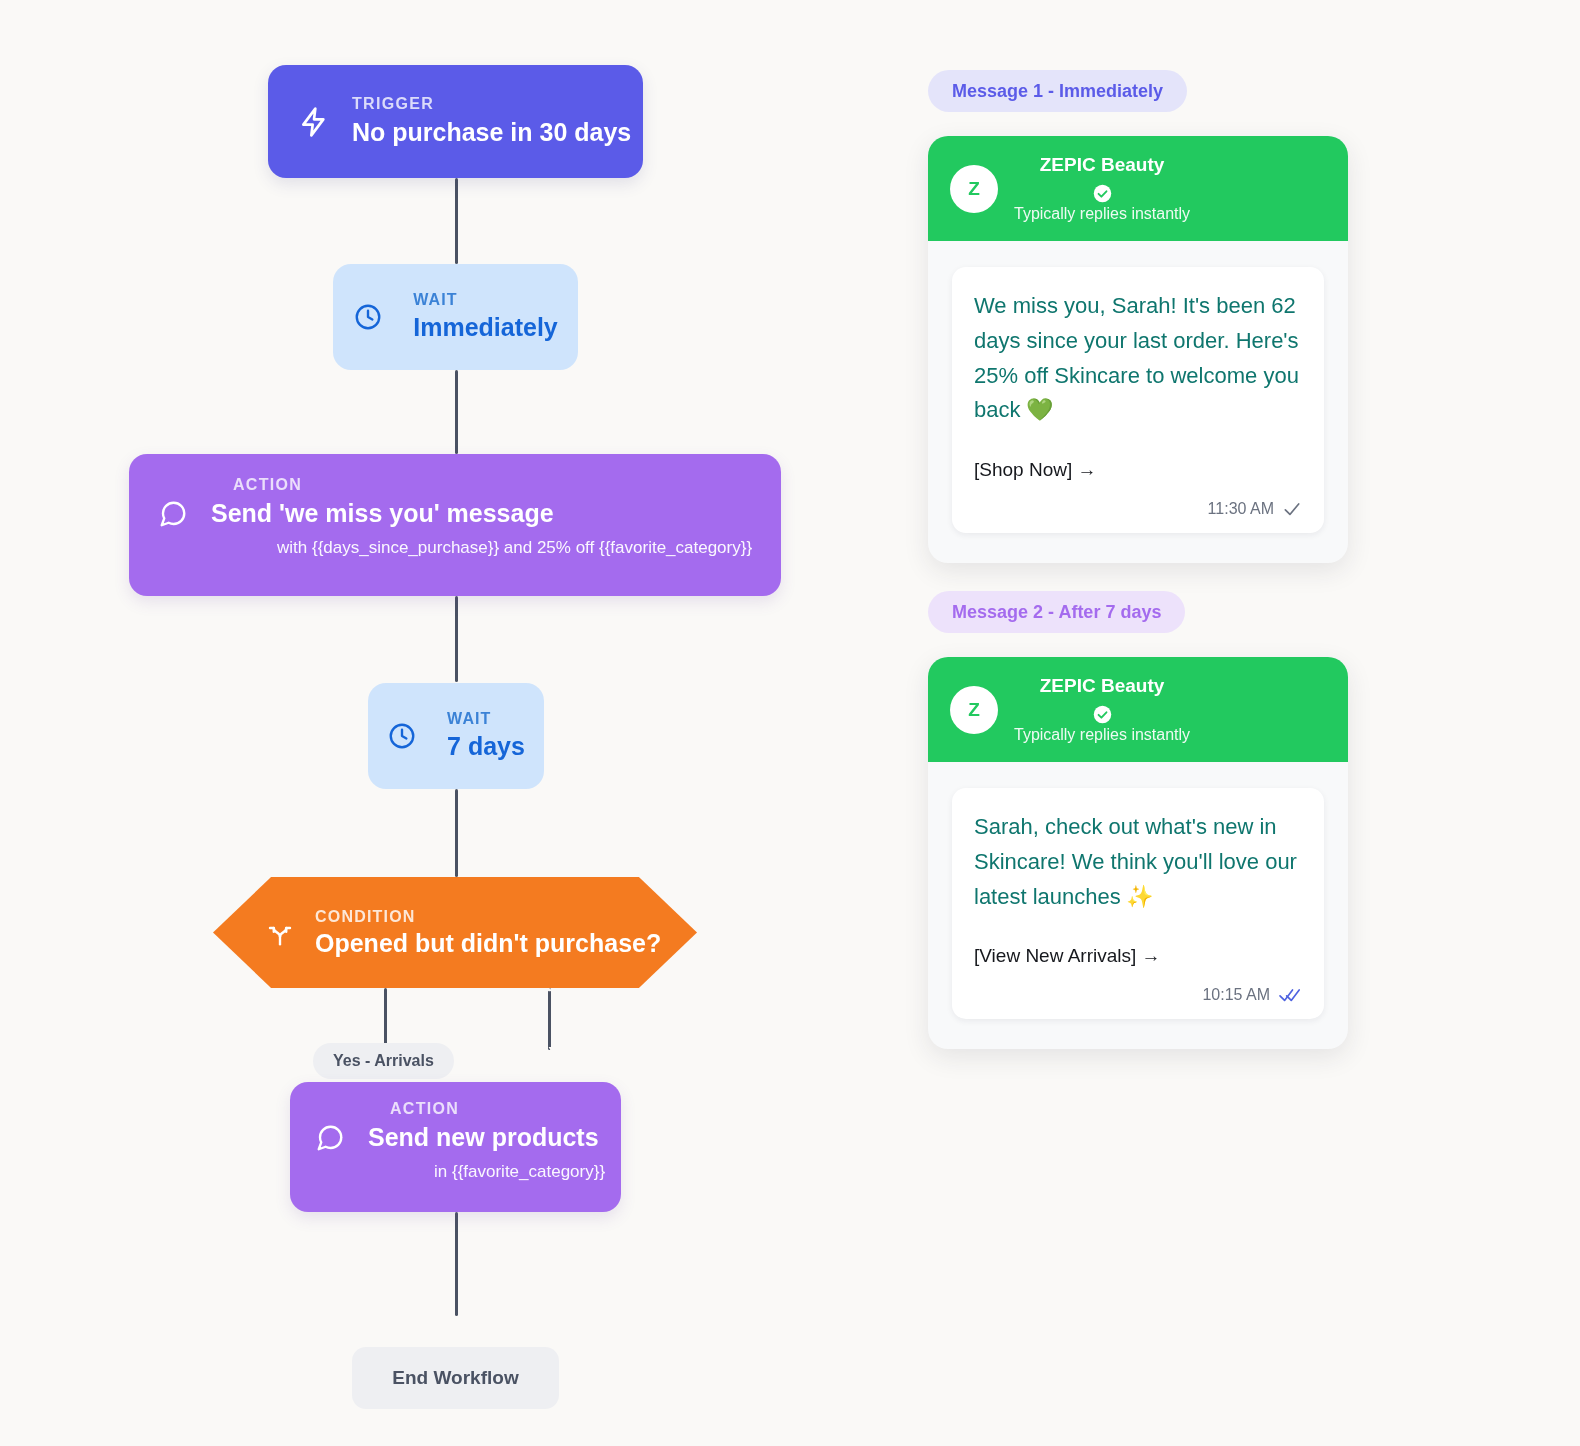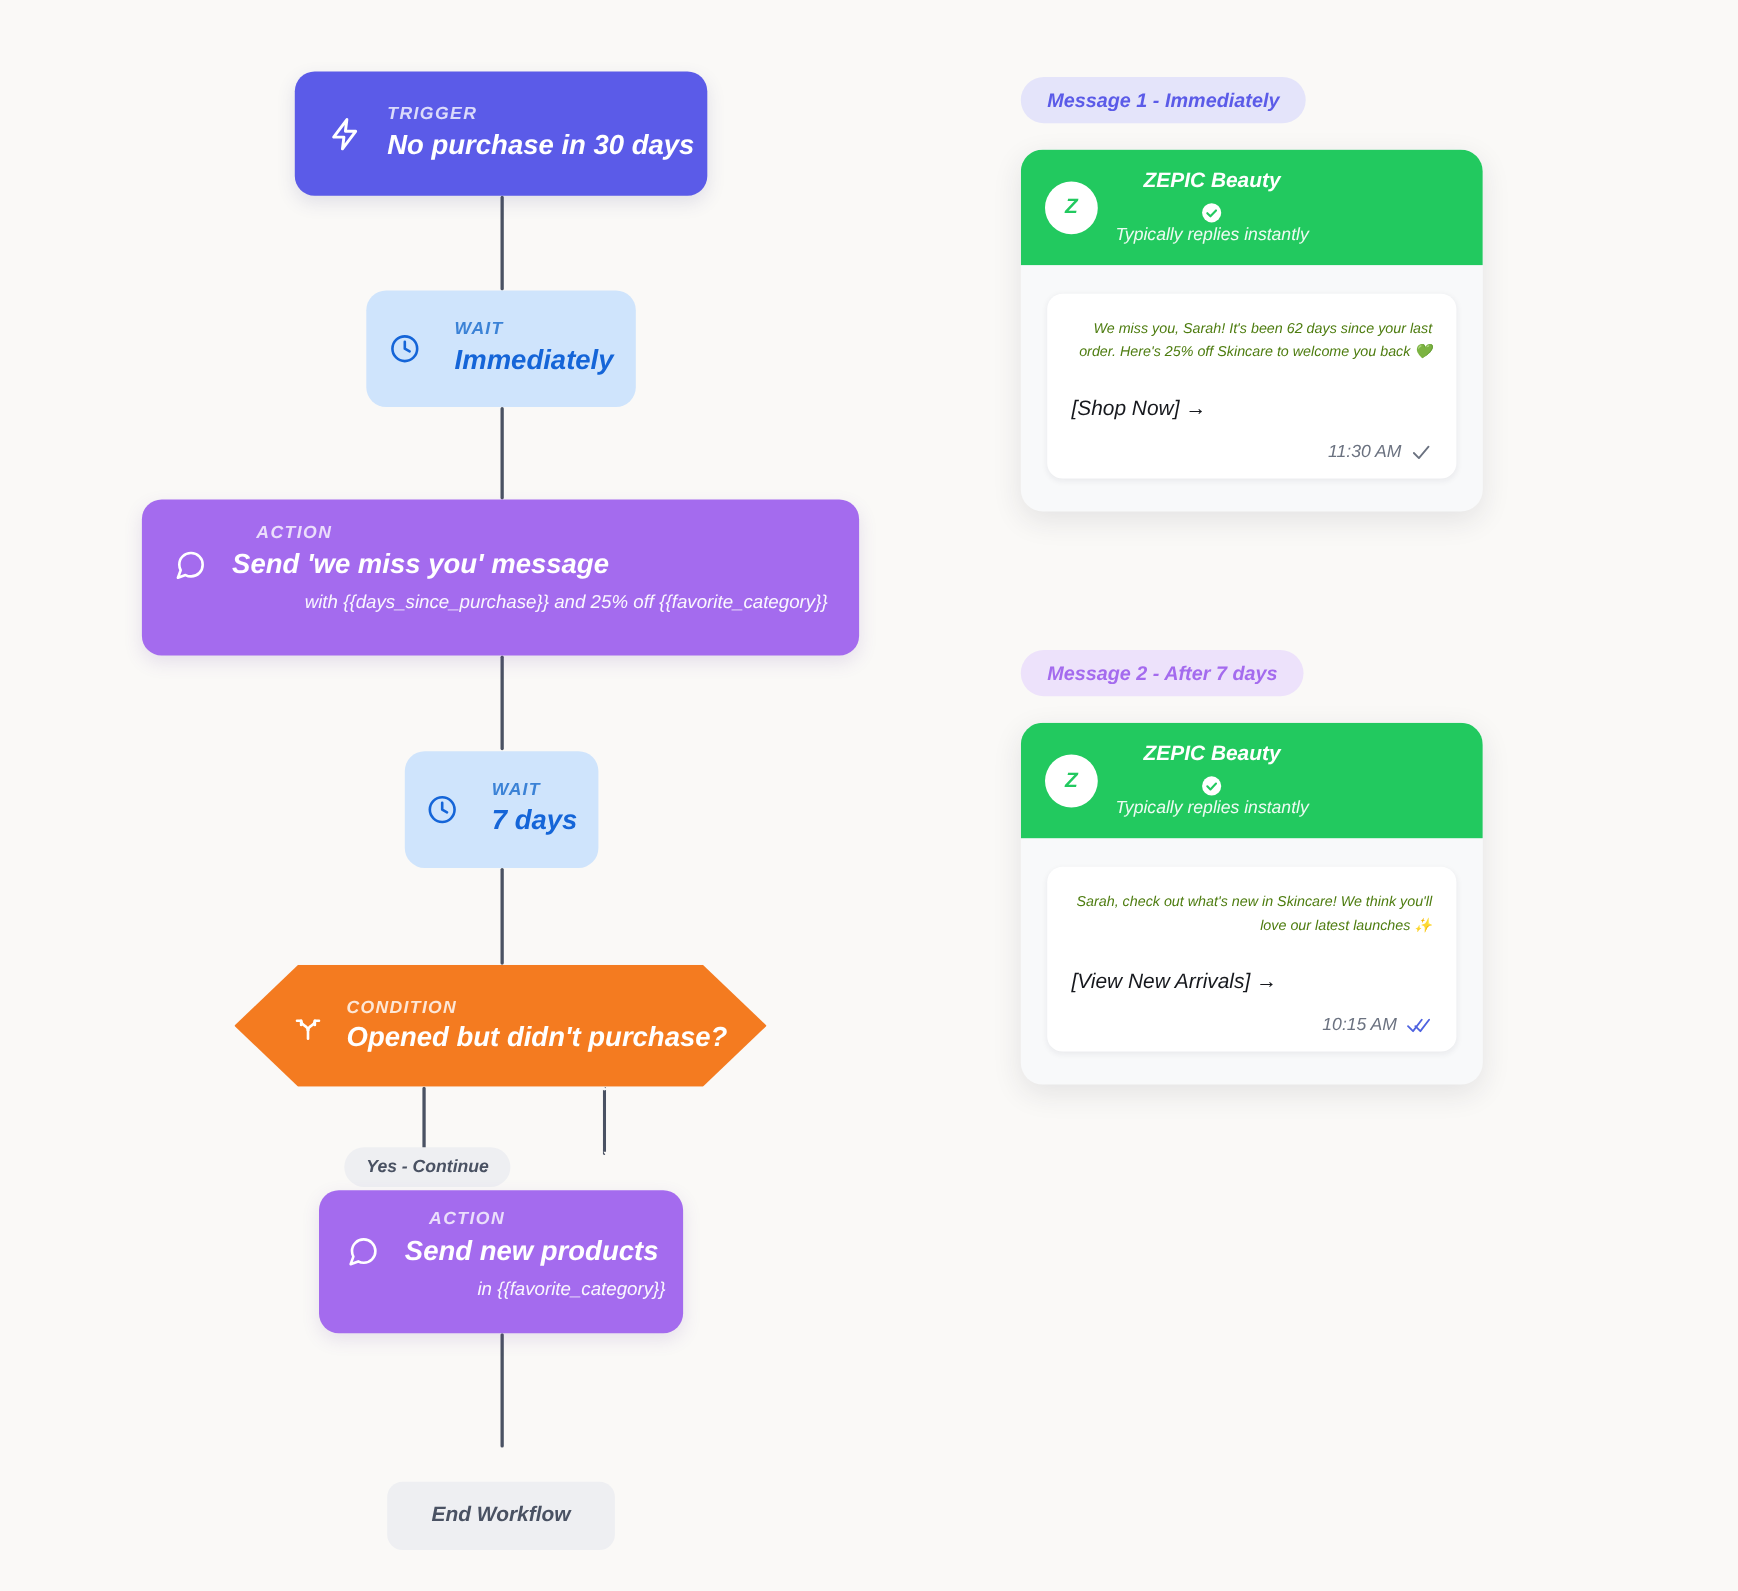--- a/index.html
+++ b/index.html
@@ -9,21 +9,20 @@
     height: 1446px;
     background: #FAF9F7;
     font-family: "Liberation Sans", sans-serif;
     overflow: hidden;
   }
 
   #root {
     position: relative;
     width: 1580px;
     height: 1284px;
-    font-style: italic;
   }
 
   
   .connector {
     position: absolute;
     width: 3px;
     background: #4A5263;
     border-radius: 2px;
   }
   .connector.dashed {
@@ -209,24 +208,23 @@
   .chat-status { font-size: 16px; color: rgba(255,255,255,0.92); }
 
   .chat-body { padding: 26px 24px 30px 24px; }
   .bubble {
     background: #ffffff;
     border-radius: 14px;
     padding: 22px 22px 14px 22px;
     box-shadow: 0 2px 6px rgba(30,30,50,0.07);
   }
   .bubble-text {
-    font-size: 13px;
+    font-size: 22px;
     line-height: 1.58;
-    color: #4d7c0f;
-    text-align: right;
+    color: #0f766e;
   }
   .bubble-cta {
     font-size: 19px;
     line-height: 1.5;
     color: #16181D;
     margin-top: 28px;
   }
   .bubble-foot {
     display: flex;
     align-items: center;
@@ -320,21 +318,21 @@
         </svg>
       </span>
       <div class="cond-text">
         <div class="cond-kicker">CONDITION</div>
         <div class="cond-title">Opened but didn't purchase?</div>
       </div>
     </div>
   </div>
 
   <div class="pill pill-yes" style="left:313px; top:1043px;">
-    <span>Yes - Continue</span>
+    <span>Yes - Arrivals</span>
   </div>
   <div class="pill pill-no" style="left:500px; top:1103px;">
     <span>No - Exit</span>
   </div>
 
   <div class="node node-action" style="left:290px; top:1082px; width:331px; height:130px;">
     <div class="action-inner" style="padding:18px 24px; align-items:flex-start;">
       <div class="action-kicker-row" style="padding-left:76px;">
         <span class="kicker">ACTION</span>
       </div>

